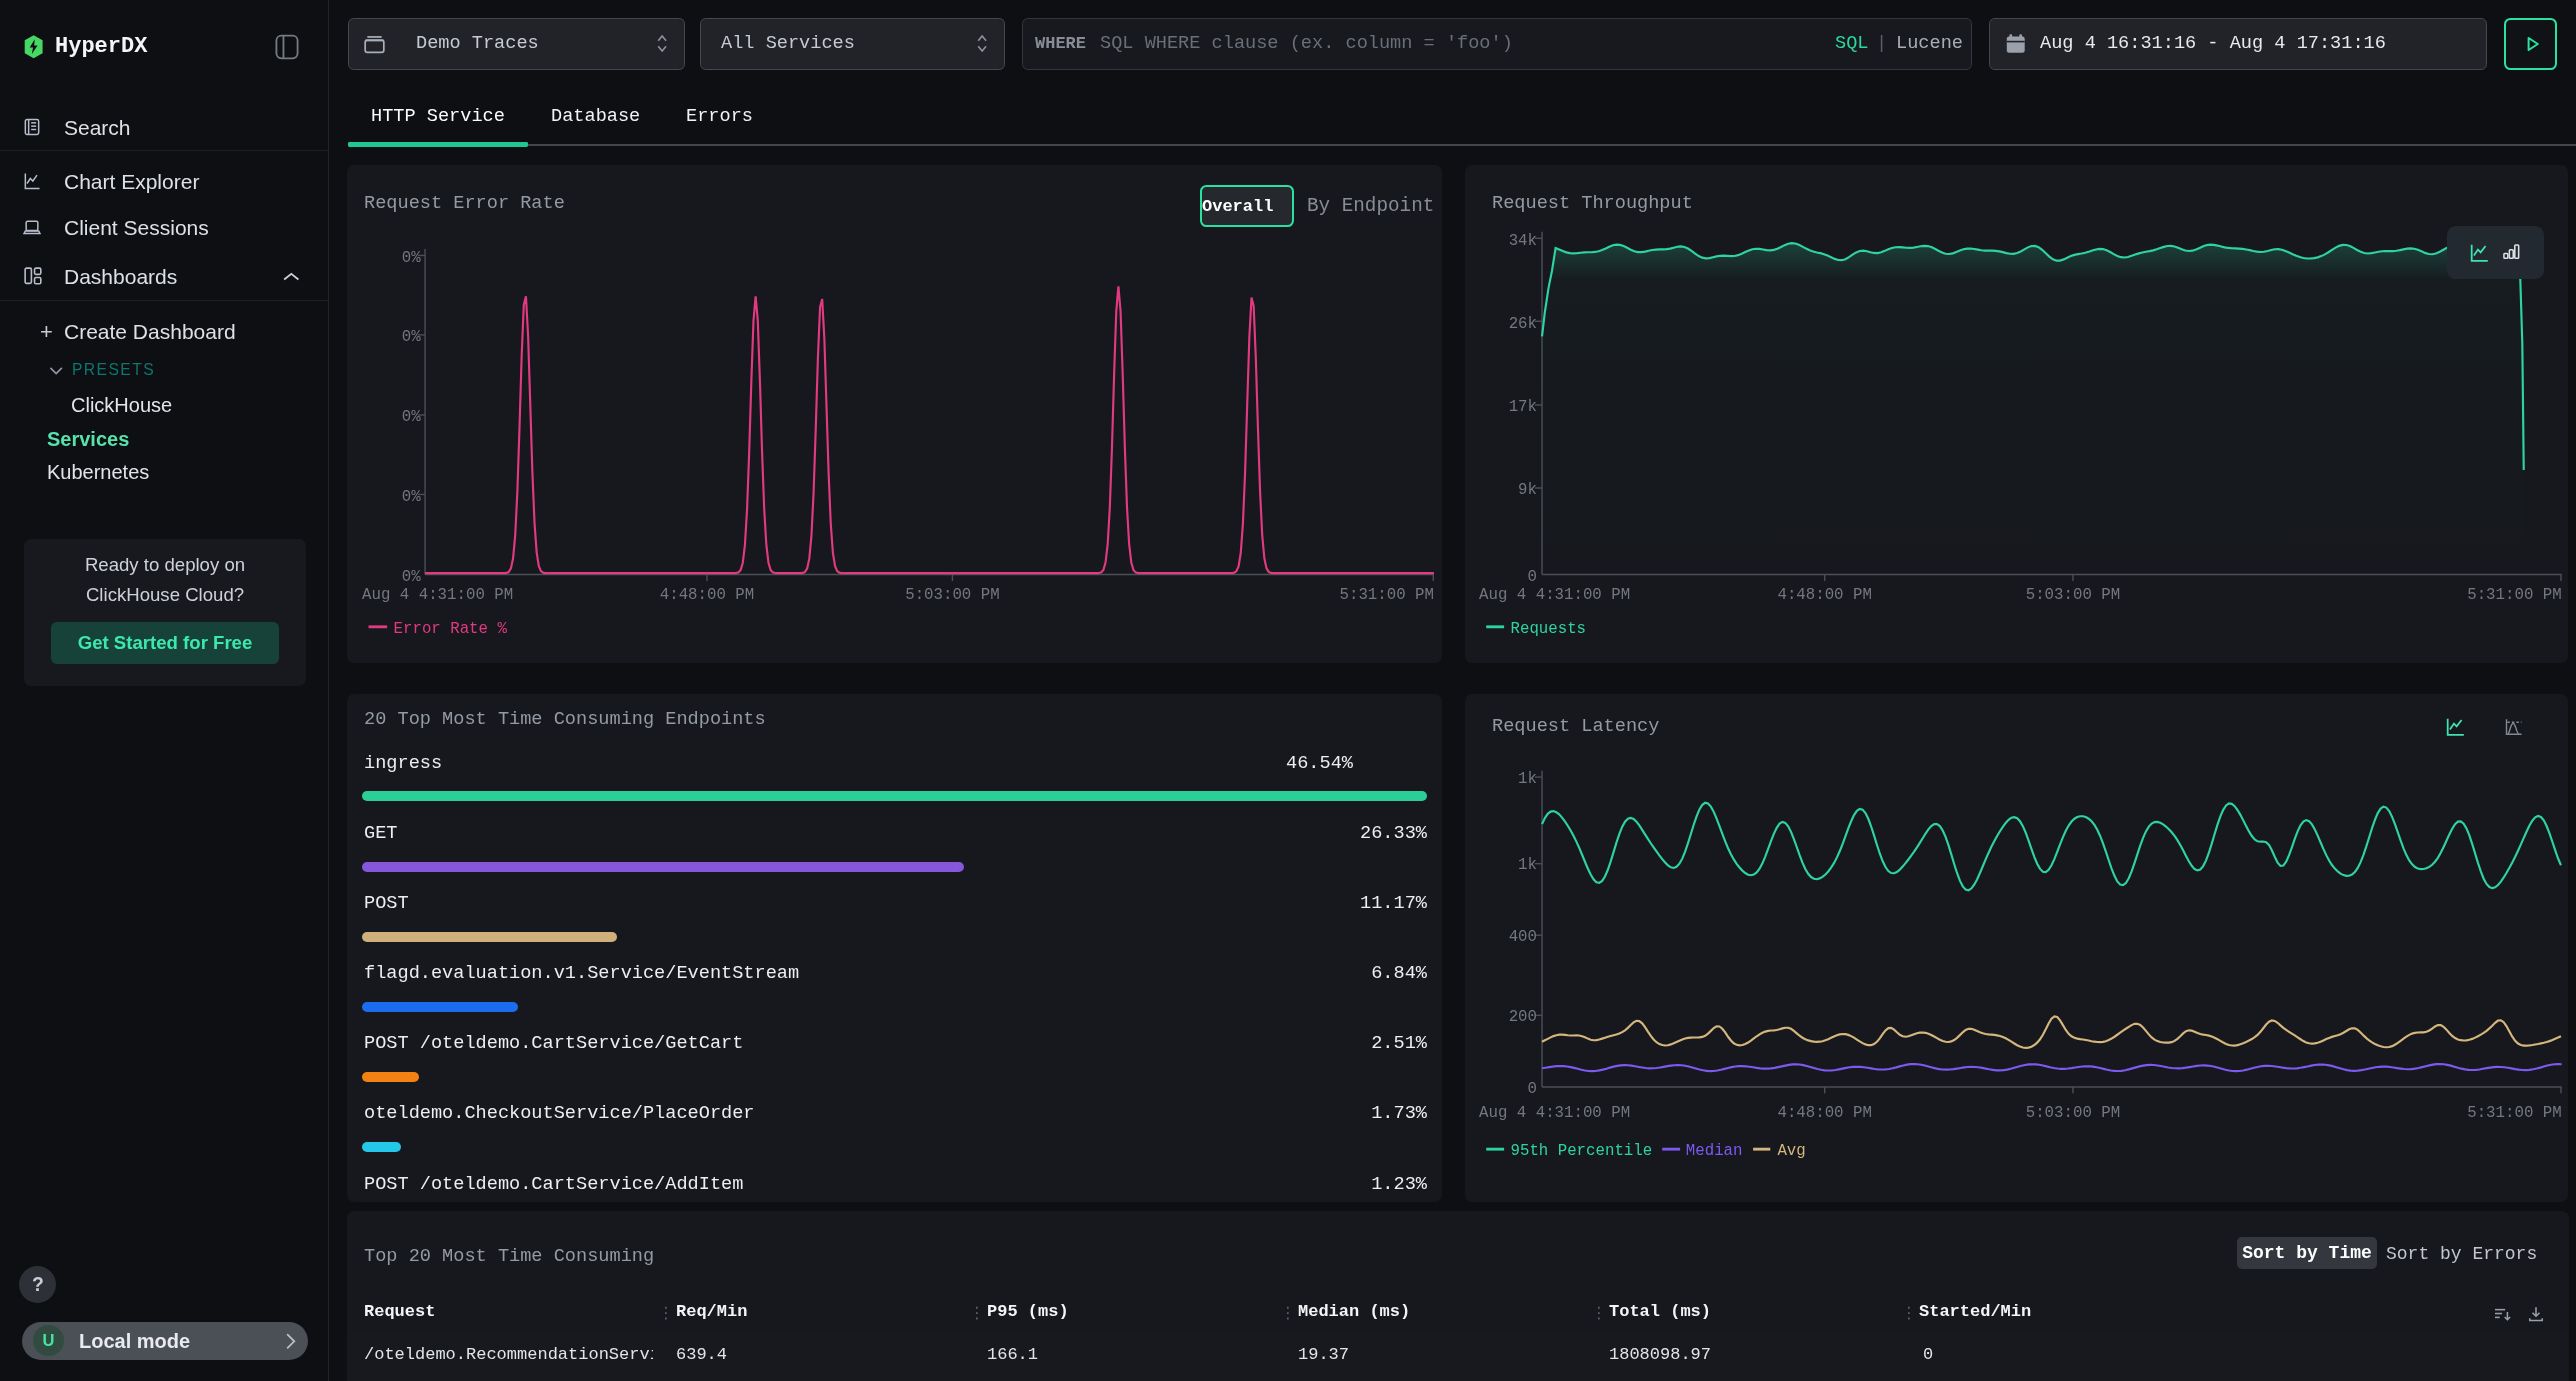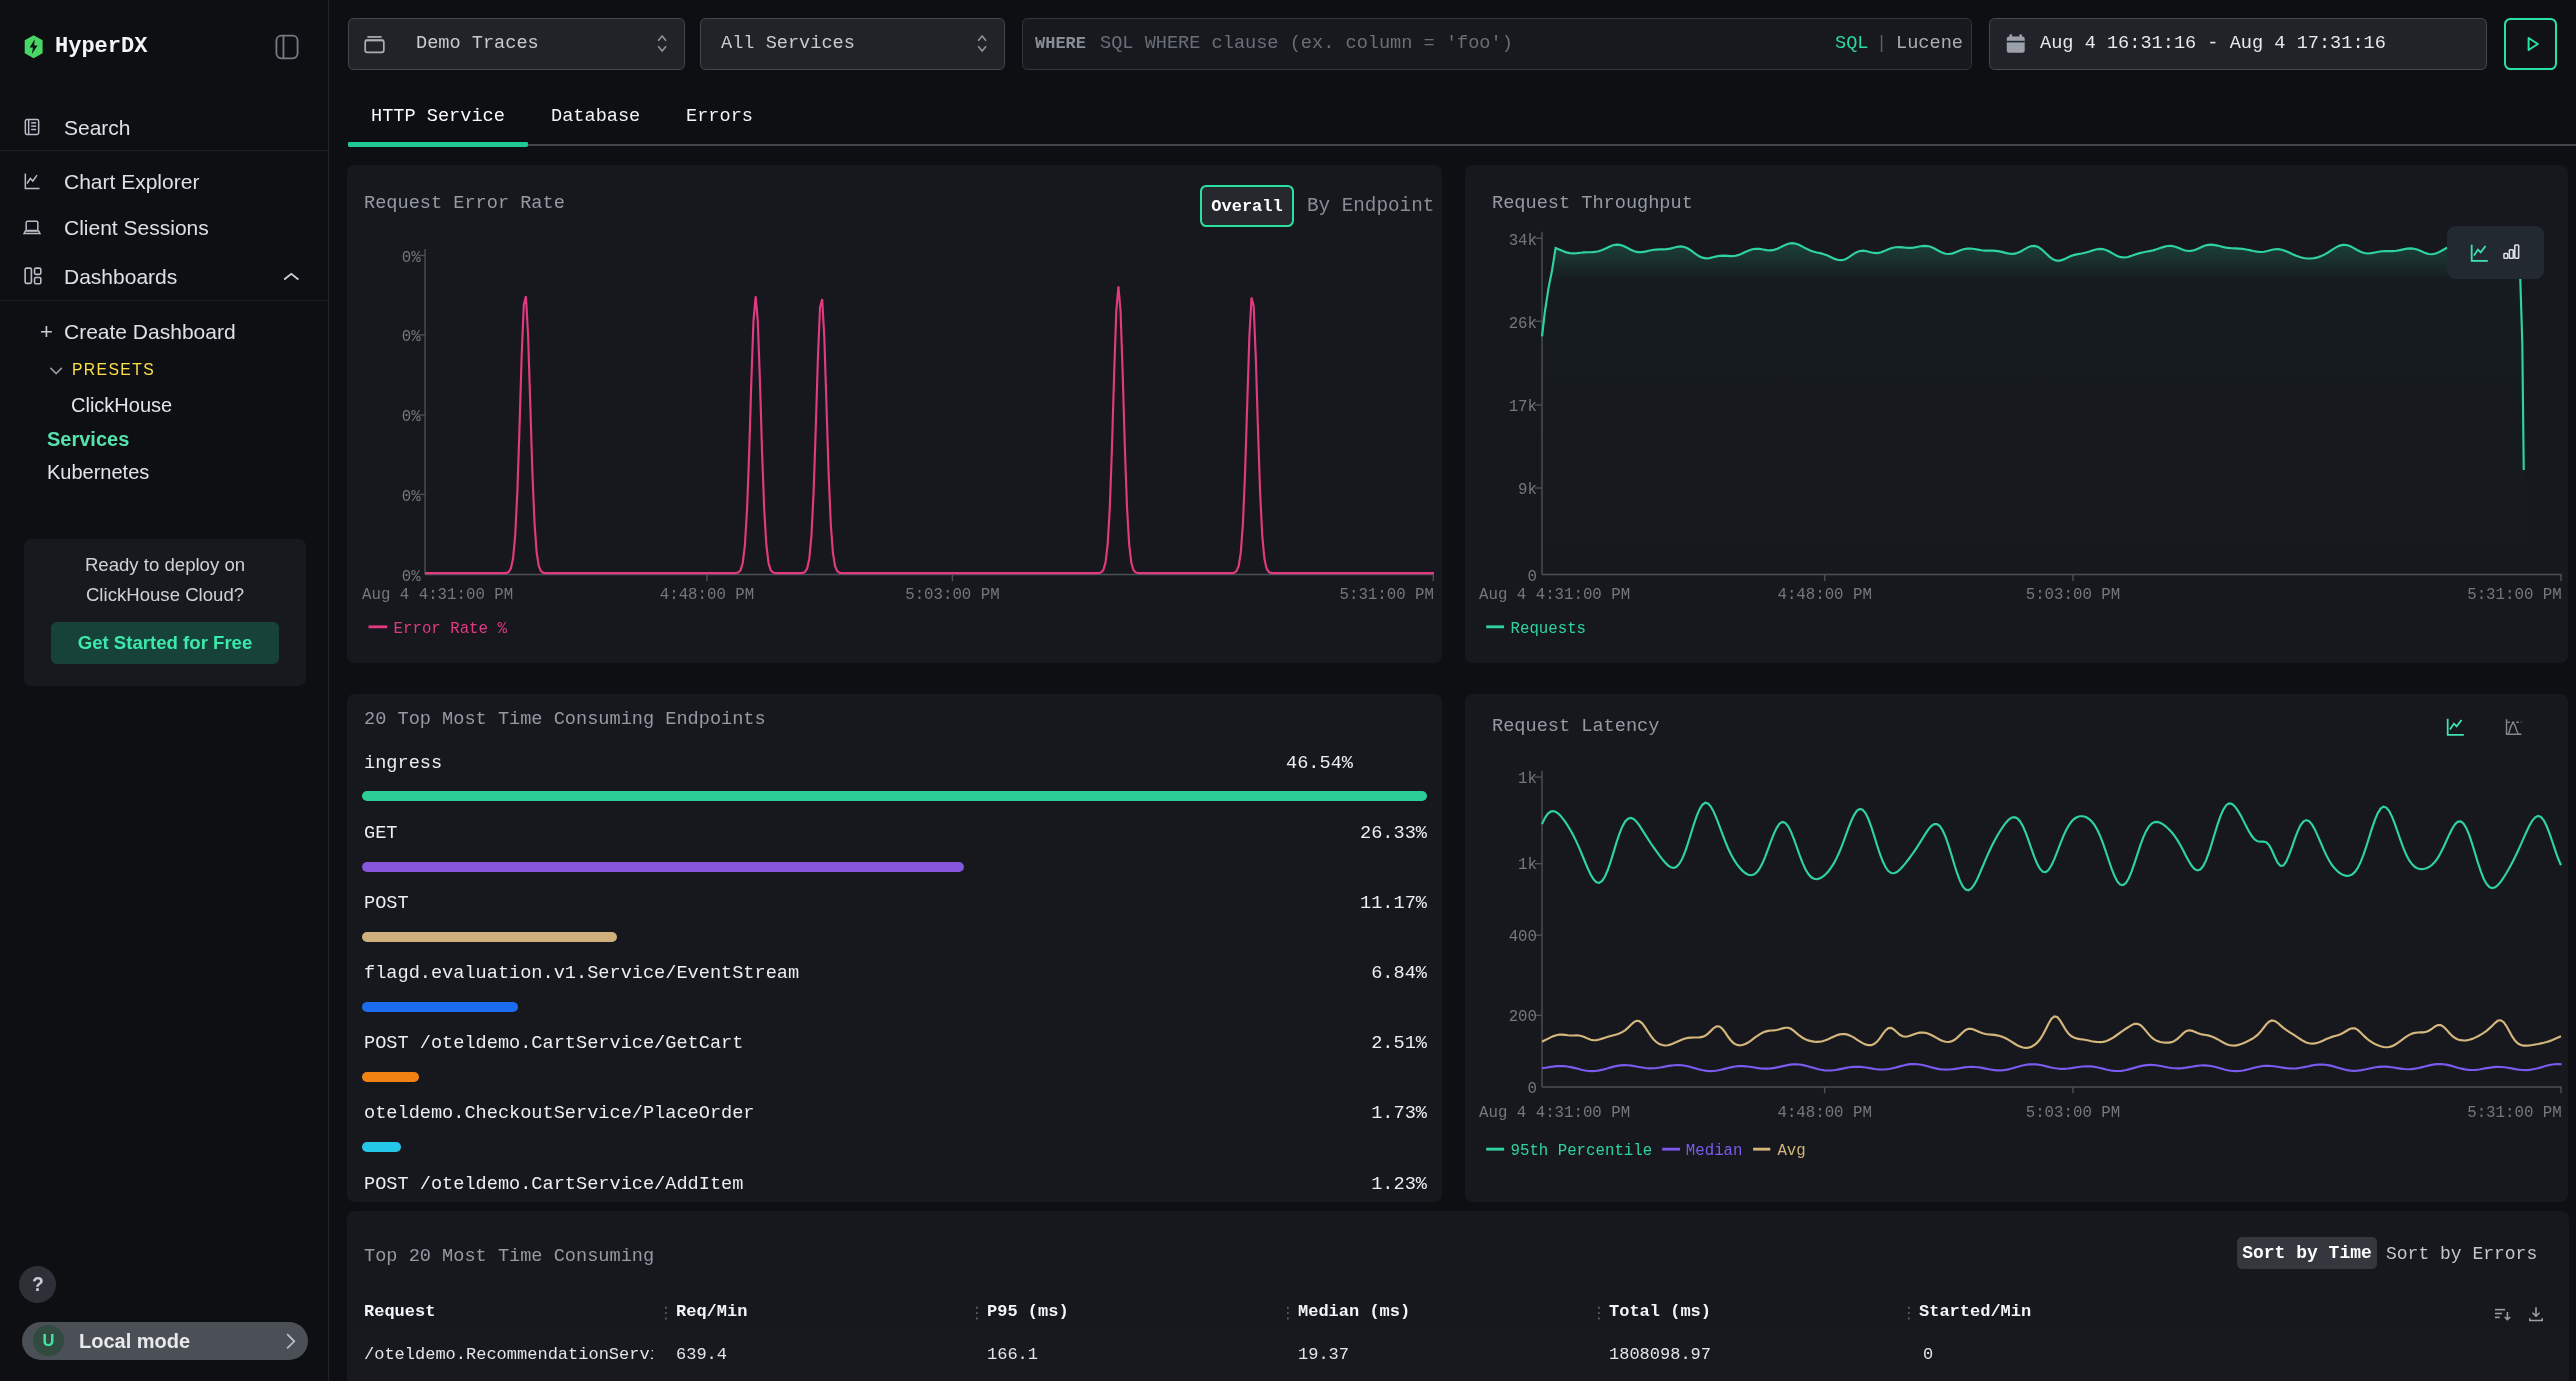--- a/index.html
+++ b/index.html
@@ -57,21 +57,21 @@
 <svg width="18.6" height="11.4" style="left:282px;top:271px;" viewBox="0 0 26 16">
  <path d="M3 12 L13 4 L23 12" fill="none" stroke="#ccd0d7" stroke-width="2.6"></path>
 </svg>
 <div class="abs" style="left:0;top:300px;width:328px;height:1.4px;background:#1d2025;"></div>
 
 <div class="abs sans" style="left:40px;top:319px;font-size:22px;color:#c6cad1;">+</div>
 <div class="abs sans" style="left:64px;top:320px;font-size:21px;color:#dde0e5;">Create Dashboard</div>
 <svg width="14.3" height="9.3" style="left:49px;top:366px;" viewBox="0 0 20 13">
  <path d="M2 2.5 L10 10.5 L18 2.5" fill="none" stroke="#9097a0" stroke-width="2.4"></path>
 </svg>
-<div class="abs sans" style="left:72px;top:361px;font-size:15.7px;letter-spacing:1.4px;color:#fde047;">PRESETS</div>
+<div class="abs sans" style="left:72px;top:361px;font-size:15.7px;letter-spacing:1.4px;color:#0f766e;">PRESETS</div>
 <div class="abs sans" style="left:47px;top:394px;font-size:20px;color:#e2e4e9;margin-left:24px;">ClickHouse</div>
 <div class="abs sans" style="left:47px;top:428px;font-size:20px;font-weight:bold;color:#55e2ac;">Services</div>
 <div class="abs sans" style="left:47px;top:461px;font-size:20px;color:#e2e4e9;">Kubernetes</div>
 
 <div class="abs" style="left:24px;top:539px;width:282px;height:147px;background:#17191f;border-radius:7.2px;"></div>
 <div class="abs sans" style="left:24px;top:554px;width:282px;text-align:center;font-size:18.6px;color:#ced2d8;">Ready to deploy on</div>
 <div class="abs sans" style="left:24px;top:584px;width:282px;text-align:center;font-size:18.6px;color:#ced2d8;">ClickHouse Cloud?</div>
 <div class="abs sans" style="left:51px;top:622px;width:228px;height:42px;background:#16423a;border-radius:5.7px;color:#3ce9ab;font-weight:bold;font-size:18.6px;text-align:center;line-height:42px;">Get Started for Free</div>
 
 <div class="abs sans" style="left:19.3px;top:1266px;width:37px;height:37px;border-radius:50%;background:#2d3137;color:#c9cdd3;font-size:19.3px;font-weight:bold;text-align:center;line-height:37px;">?</div>
@@ -121,21 +121,21 @@
 </svg>
 
 <div class="abs" style="left:371px;top:106px;font-size:18.6px;color:#fdfdfe;">HTTP Service</div>
 <div class="abs" style="left:551px;top:106px;font-size:18.6px;color:#f2f3f5;">Database</div>
 <div class="abs" style="left:686px;top:106px;font-size:18.6px;color:#f2f3f5;">Errors</div>
 <div class="abs" style="left:348px;top:144px;width:2228px;height:2.1px;background:#42464c;"></div>
 <div class="abs" style="left:348px;top:142px;width:180px;height:5px;background:#1fc795;border-radius:1.4px;"></div>
 
 <div class="panel" style="left:347px;top:165px;width:1095px;height:498px;"></div>
 <div class="ttl" style="left:364px;top:193px;">Request Error Rate</div>
-<div class="abs" style="left:1200px;top:185px;width:94px;height:42px;border:2.1px solid #2be1a0;border-radius:6.4px;background:#25282d;color:#ffffff;font-weight:bold;font-size:17px;text-align:center;line-height:39px;">Overall</div>
+<div class="abs" style="left:1200px;top:185px;width:94px;height:42px;border:2.1px solid #2be1a0;border-radius:6.4px;background:#25282d;color:#ffffff;font-weight:bold;font-size:17px;text-align:left;line-height:39px;">Overall</div>
 <div class="abs" style="left:1307px;top:195px;font-size:19.3px;color:#878d96;">By Endpoint</div>
 <svg width="2576" height="1381" style="left:0;top:0;width:2576px;height:1381px;" viewBox="0 0 3600 1930">
  <line x1="594" y1="348" x2="594" y2="803" stroke="#4b4f56" stroke-width="2"></line>
  <line x1="594" y1="803" x2="2004" y2="803" stroke="#4b4f56" stroke-width="2"></line>
  <line x1="584" y1="357" x2="594" y2="357" stroke="#4b4f56" stroke-width="2"></line>
  <line x1="584" y1="468" x2="594" y2="468" stroke="#4b4f56" stroke-width="2"></line>
  <line x1="584" y1="580" x2="594" y2="580" stroke="#4b4f56" stroke-width="2"></line>
  <line x1="584" y1="691" x2="594" y2="691" stroke="#4b4f56" stroke-width="2"></line>
  <line x1="988" y1="803" x2="988" y2="812" stroke="#4b4f56" stroke-width="2"></line>
  <line x1="1331" y1="803" x2="1331" y2="812" stroke="#4b4f56" stroke-width="2"></line>

